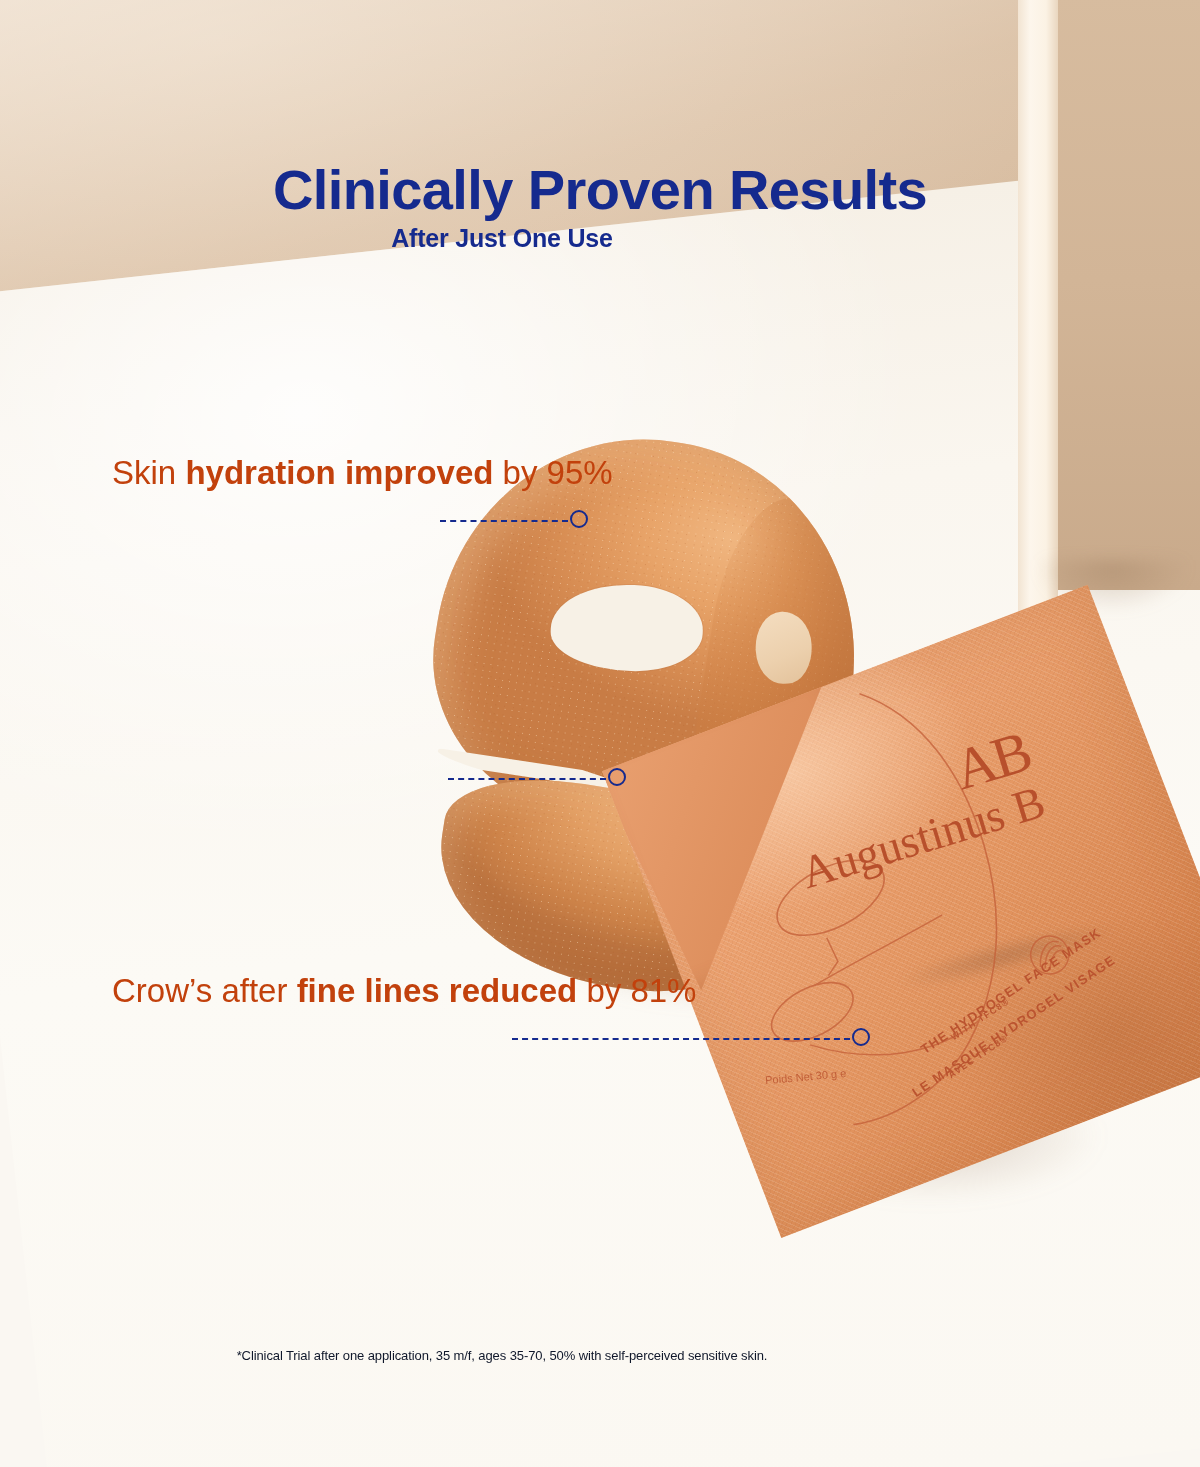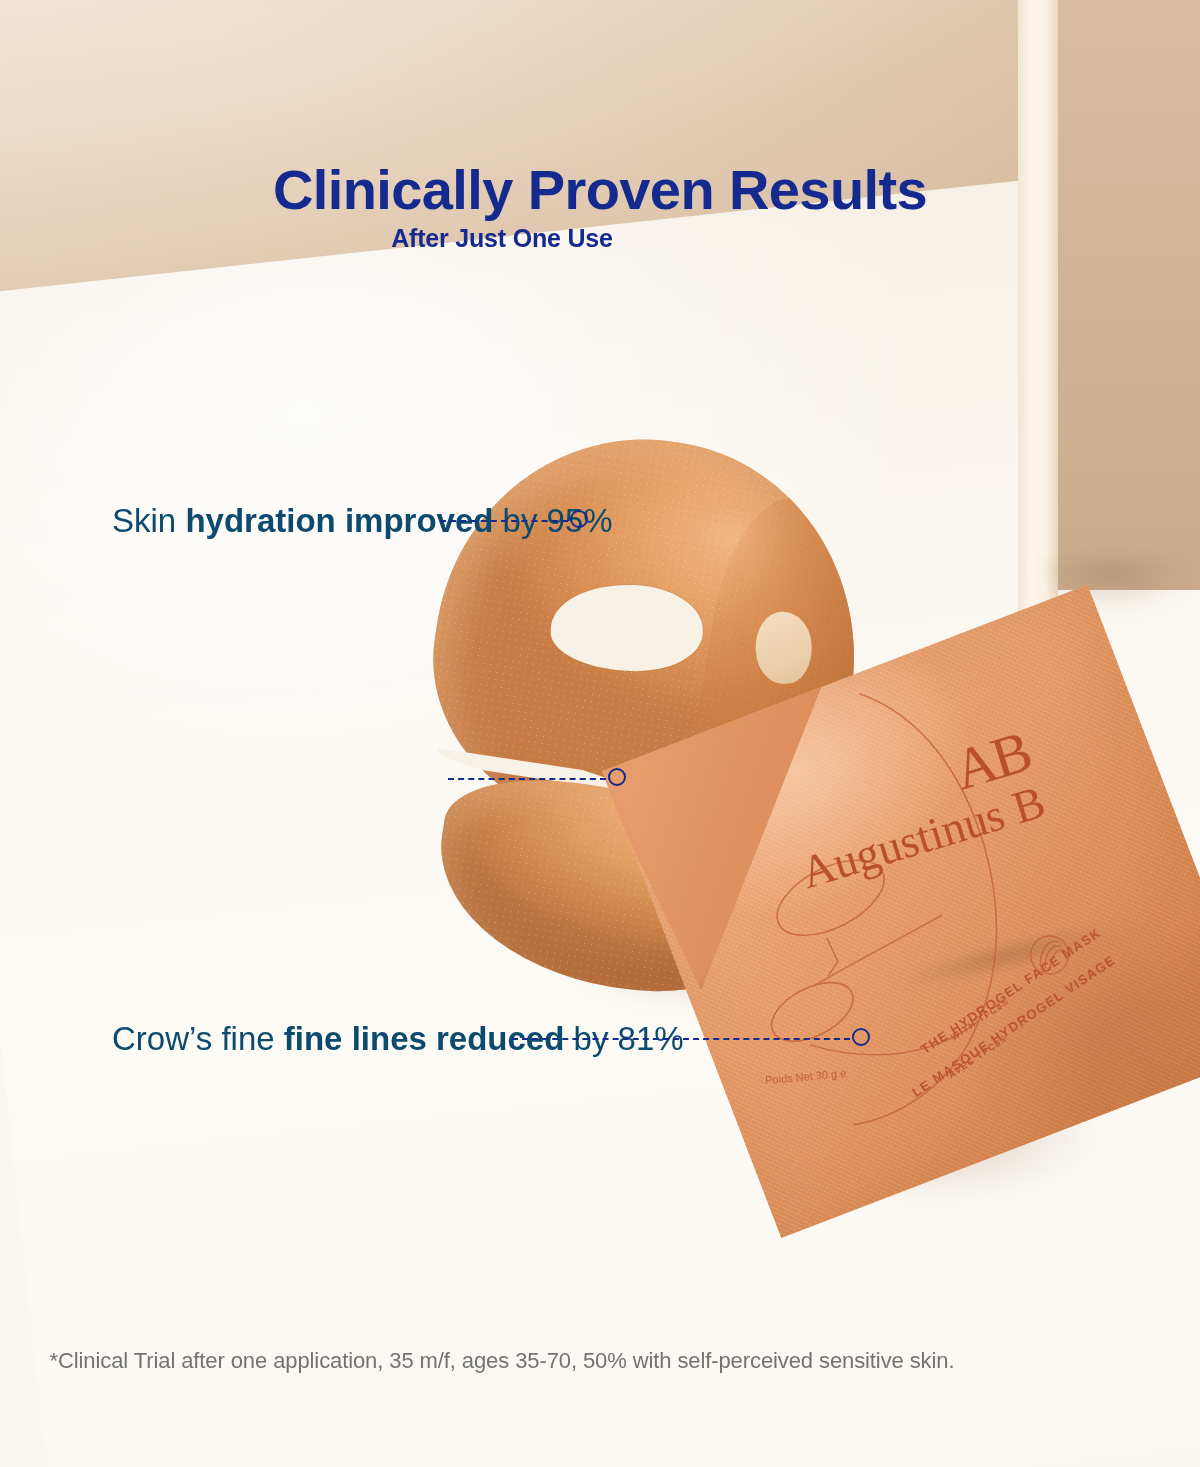--- a/index.html
+++ b/index.html
@@ -189,42 +189,42 @@
 
   
   .headline{
     position:absolute;left:0;top:157px;width:1200px;text-align:center;
     color:#152a8e;font-weight:bold;font-size:56px;letter-spacing:-.6px;
   }
   .subhead{
     position:absolute;left:0;top:224px;width:1004px;text-align:center;
     color:#152a8e;font-weight:bold;font-size:25px;letter-spacing:-.2px;
   }
-  .stat{position:absolute;color:#0c4a6e;font-size:33px;line-height:1.28;white-space:nowrap;margin-top:48px;}
+  .stat{position:absolute;color:#c2410c;font-size:33px;line-height:1.28;white-space:nowrap;}
   .stat b{font-weight:bold;}
   .stat-1{left:112px;top:452px;}
   .stat-2{left:112px;top:712px;}
   .stat-3{left:112px;top:970px;}
 
   .leader{position:absolute;height:22px;}
   .leader .dash{
     position:absolute;left:0;top:10px;height:0;width:calc(100% - 20px);
     border-top:2px dashed #152a8e;
   }
   .leader .dot{
     position:absolute;right:0;top:0;width:18px;height:18px;border-radius:50%;
     border:2px solid #152a8e;box-sizing:border-box;
   }
   .lead-1{left:440px;top:510px;width:148px;}
   .lead-2{left:448px;top:768px;width:178px;}
   .lead-3{left:512px;top:1028px;width:358px;}
 
   .footnote{
     position:absolute;left:0;top:1348px;width:1004px;text-align:center;
-    color:#737373;font-size:22px;letter-spacing:-.1px;
+    color:#0f172a;font-size:13px;letter-spacing:-.1px;
   }
 </style>
 </head>
 <body>
 
 <div class="stage">
 
   <div class="bg-base"></div>
   <div class="bg-wall"></div>
   <div class="bg-wall-light"></div>
@@ -291,21 +291,21 @@
     <span class="dash"></span>
     <span class="dot"></span>
   </div>
 
   <div class="leader lead-2">
     <span class="dash"></span>
     <span class="dot"></span>
   </div>
 
   <div class="stat stat-3">
-    <span>Crow’s fine </span><b>fine lines reduced</b><span> by 81%</span>
+    <span>Crow’s after </span><b>fine lines reduced</b><span> by 81%</span>
   </div>
   <div class="leader lead-3">
     <span class="dash"></span>
     <span class="dot"></span>
   </div>
 
   <div class="footnote">*Clinical Trial after one application, 35 m/f, ages 35-70, 50% with self-perceived sensitive skin.</div>
 </div>
 
 </body></html>

